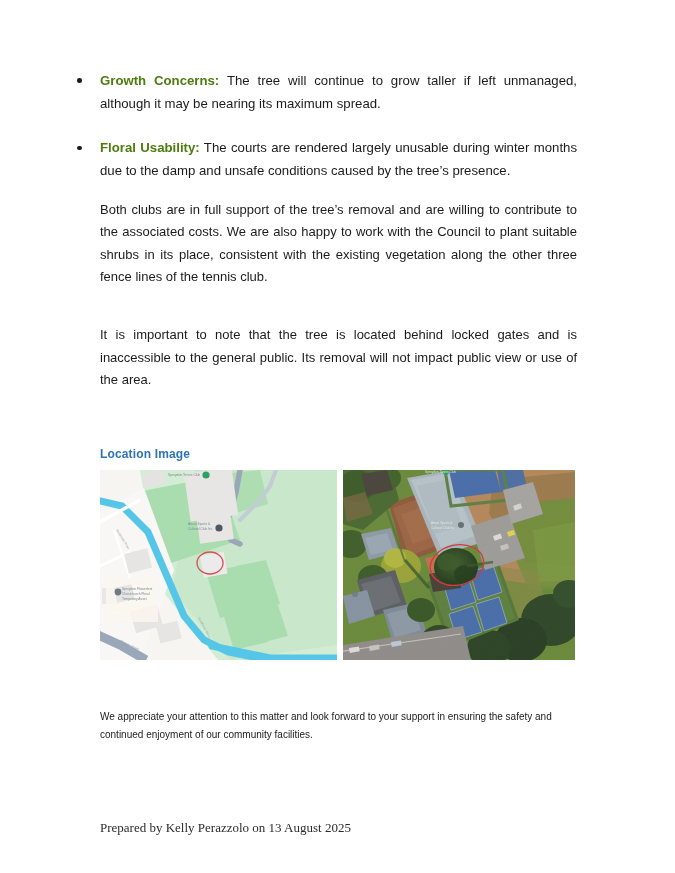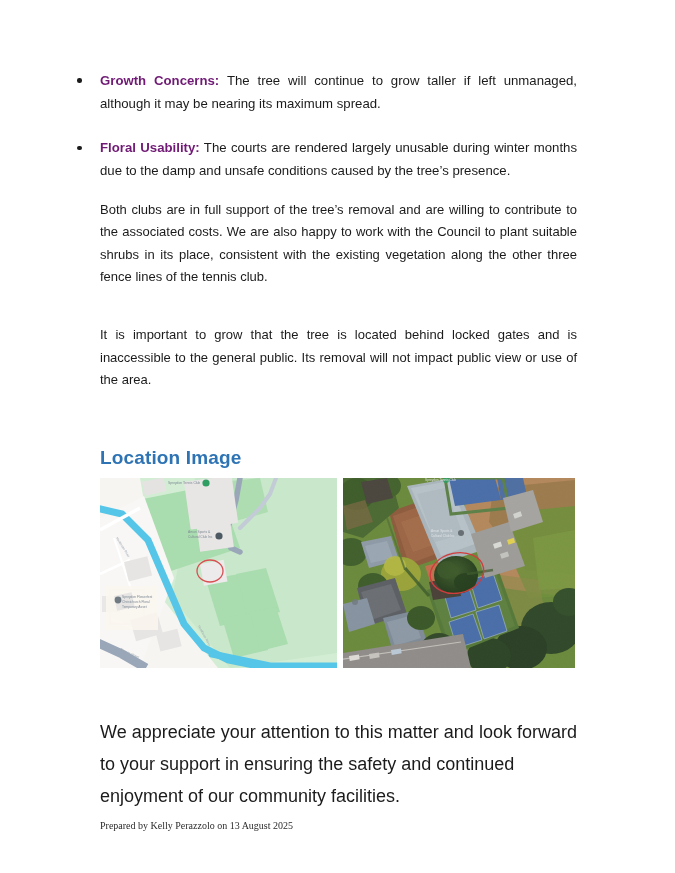--- a/index.html
+++ b/index.html
@@ -50,38 +50,38 @@
     position: absolute;
     left: 5px;
     top: 0.62em;
     width: 4.5px;
     height: 4.5px;
     background: #1b1b1b;
     border-radius: 50%;
   }
   .b-label {
     font-weight: bold;
-    color: #701a75;
+    color: #4d7c0f;
   }
 
   
   .para {
     font-size: 13px;
     line-height: 1.72;
     text-align: justify;
     color: #1b1b1b;
     margin: 0;
     padding-left: 28px;
   }
   .para.sp-top-1 { margin-top: 16px; }
   .para.sp-top-2 { margin-top: 36px; }
 
   
   .heading {
-    font-size: 19px;
+    font-size: 12px;
     font-weight: bold;
     color: #2e74b5;
     padding-left: 28px;
     margin-top: 56px;
     margin-bottom: 9px;
     letter-spacing: 0.15px;
   }
 
   
   .figures {
@@ -101,35 +101,35 @@
   }
   .fig-aerial {
     width: 232px;
     height: 190px;
     background: #5d6a3f;
   }
   .fig svg { display: block; width: 100%; height: 100%; }
 
   
   .closing {
-    font-size: 18px;
+    font-size: 10px;
     line-height: 1.78;
     text-align: left;
     color: #1b1b1b;
     padding-left: 28px;
     margin-top: 48px;
   }
 
   
   .footer {
     position: absolute;
     left: 100px;
     top: 820px;
     font-family: "Liberation Serif", serif;
-    font-size: 10px;
+    font-size: 13px;
     color: #2b2b2b;
   }
 </style>
 </head>
 <body>
 
 <div class="page">
 
   <div class="content">
 
@@ -139,21 +139,21 @@
         <span class="b-label">Growth Concerns:</span><span> The tree will continue to grow taller if left unmanaged, although it may be nearing its maximum spread.</span>
       </li>
       <li>
         <span class="dot"></span>
         <span class="b-label">Floral Usability:</span><span> The courts are rendered largely unusable during winter months due to the damp and unsafe conditions caused by the tree’s presence.</span>
       </li>
     </ul>
 
     <p class="para sp-top-1">Both clubs are in full support of the tree’s removal and are willing to contribute to the associated costs. We are also happy to work with the Council to plant suitable shrubs in its place, consistent with the existing vegetation along the other three fence lines of the tennis club.</p>
 
-    <p class="para sp-top-2">It is important to grow that the tree is located behind locked gates and is inaccessible to the general public. Its removal will not impact public view or use of the area.</p>
+    <p class="para sp-top-2">It is important to note that the tree is located behind locked gates and is inaccessible to the general public. Its removal will not impact public view or use of the area.</p>
 
     <div class="heading">Location Image</div>
 
     <div class="figures">
 
       <div class="fig fig-map">
         <svg viewBox="0 0 237 190" preserveAspectRatio="none">
           <defs>
             <clipPath id="mapclip">
                 <rect x="0" y="0" width="237" height="190"></rect>

